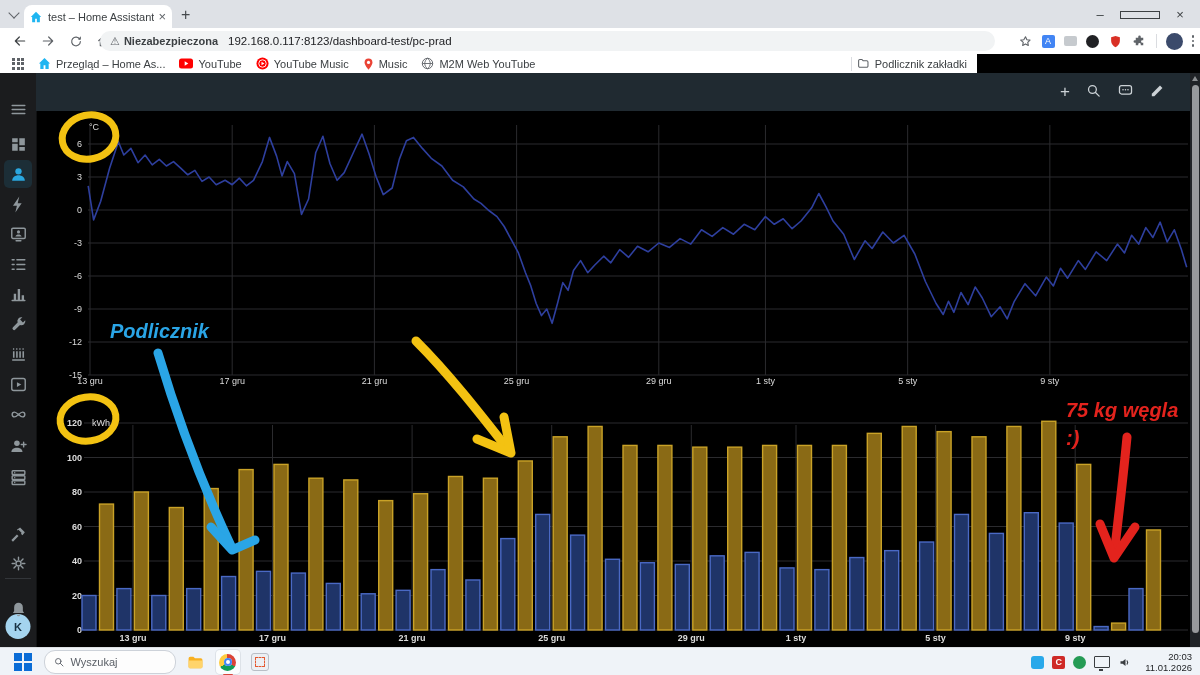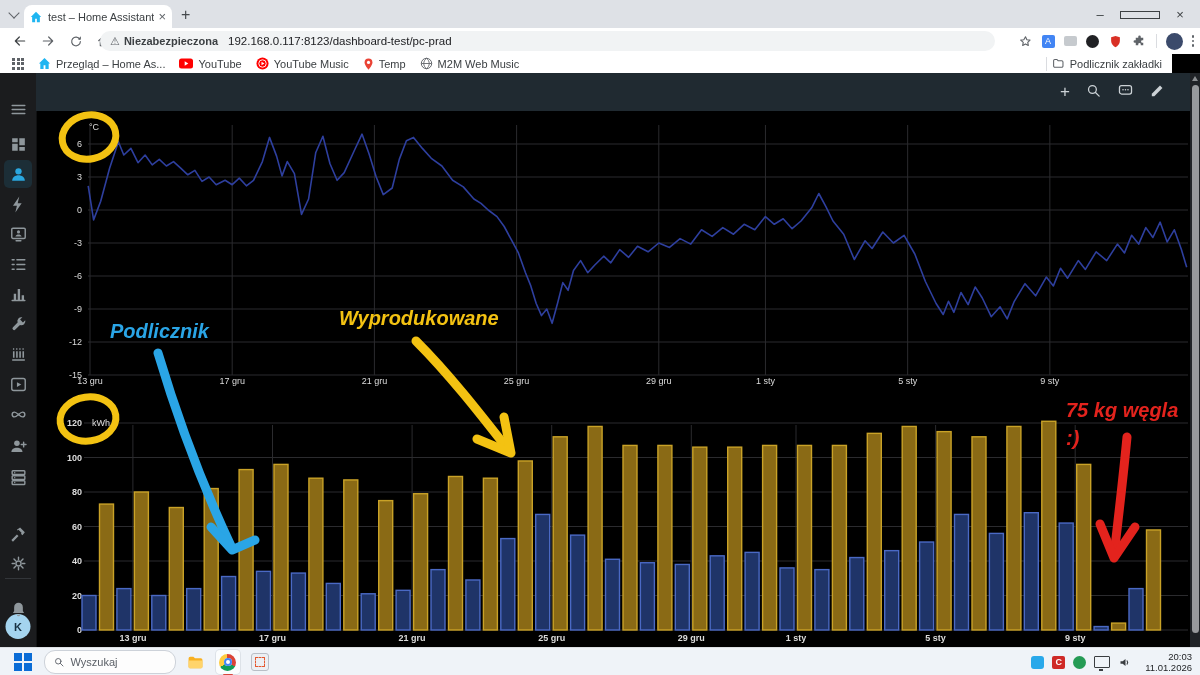--- a/index.html
+++ b/index.html
@@ -30,21 +30,21 @@
   .tbicons .ic{width:15px;height:15px;color:#5f6368;}
   .sq-translate{width:13px;height:13px;background:#4285f4;border-radius:2px;color:#fff;font-size:9px;text-align:center;line-height:13px;}
   .sq-gray{width:13px;height:10px;background:#c6cace;border-radius:2px;}
   .dot-dark{width:13px;height:13px;background:#202124;border-radius:50%;}
   .avatar-browser{width:17px;height:17px;background:#3b4a6b;border-radius:50%;}
   .vdots{display:flex;flex-direction:column;gap:2px;}
   .vdots i{width:2.5px;height:2.5px;background:#5f6368;border-radius:50%;}
   .vsep{width:1px;height:14px;background:#dadce0;}
 
   
-  #bookmarks{position:absolute;top:54px;left:0;width:1172px;height:19px;background:#fff;border-bottom:1px solid #e8eaed;display:flex;align-items:center;font-size:11px;color:#3c4043;}
+  #bookmarks{position:absolute;top:54px;left:0;width:977px;height:19px;background:#fff;border-bottom:1px solid #e8eaed;display:flex;align-items:center;font-size:11px;color:#3c4043;}
   .bm{display:flex;align-items:center;gap:5px;margin-left:14px;white-space:nowrap;}
   .appgrid{display:grid;grid-template-columns:3px 3px 3px;grid-gap:1.5px;margin-left:12px;}
   .appgrid i{width:3px;height:3px;background:#5f6368;}
   #allbm{position:absolute;right:10px;display:flex;align-items:center;gap:5px;}
 
   
   #ha{position:absolute;top:73px;left:0;width:1200px;height:574px;background:#000;}
   #ha-header{position:absolute;left:36px;top:0;width:1154px;height:38px;background:#202a31;}
   #ha-tabs{position:absolute;left:17px;top:0;height:38px;display:flex;align-items:stretch;gap:24px;}
   .ha-tab{display:flex;align-items:center;color:#ccd2d6;font-size:11px;font-weight:bold;letter-spacing:.2px;white-space:nowrap;box-sizing:border-box;padding-top:2px;}
@@ -185,28 +185,28 @@
             <circle cx="7" cy="7" r="4" fill="none" stroke="#fff" stroke-width="1"></circle>
             <path d="M5.9 5.2l3.2 1.8-3.2 1.8z" fill="#fff"></path>
           </svg>
           <span>YouTube Music</span>
         </div>
         <div class="bm">
           <svg width="11" height="14" viewBox="0 0 14 16">
             <path d="M7 1a5 5 0 0 1 5 5c0 3.8-5 9-5 9S2 9.8 2 6a5 5 0 0 1 5-5z" fill="#ea4335"></path>
             <circle cx="7" cy="6" r="2" fill="#fff"></circle>
           </svg>
-          <span>Temp</span>
+          <span>Music</span>
         </div>
         <div class="bm">
           <svg width="13" height="13" viewBox="0 0 16 16">
             <circle cx="8" cy="8" r="6.4" fill="none" stroke="#5f6368" stroke-width="1.2"></circle>
             <path d="M1.6 8h12.8M8 1.6c-4.5 3.5-4.5 9.3 0 12.8 4.5-3.5 4.5-9.3 0-12.8z" fill="none" stroke="#5f6368" stroke-width="1.1"></path>
           </svg>
-          <span>M2M Web Music</span>
+          <span>M2M Web YouTube</span>
         </div>
       </div>
     <div id="allbm">
       <div class="vsep"></div>
       <svg width="13" height="13" viewBox="0 0 16 16">
           <path fill="none" stroke="#5f6368" stroke-width="1.3" d="M2 4.5A1.5 1.5 0 0 1 3.5 3H6l1.5 1.5H12A1.5 1.5 0 0 1 13.5 6v5A1.5 1.5 0 0 1 12 12.5H3.5A1.5 1.5 0 0 1 2 11z"></path>
         </svg>
       <span>Podlicznik zakładki</span>
     </div>
   </div>
@@ -468,21 +468,20 @@
       <path d="M158 353 C175 410 200 480 231 546" fill="none" stroke="#2aa5e6" stroke-width="9" stroke-linecap="round"></path>
       <path d="M232 550 L211 527 M232 550 L255 540" fill="none" stroke="#2aa5e6" stroke-width="9" stroke-linecap="round"></path>
       <path d="M416 341 C450 375 481 415 510 452" fill="none" stroke="#f3c212" stroke-width="9" stroke-linecap="round"></path>
       <path d="M511 453 L477 439 M511 453 L504 417" fill="none" stroke="#f3c212" stroke-width="9" stroke-linecap="round"></path>
       <path d="M1127 437 C1123 480 1118 520 1114 556" fill="none" stroke="#e3231d" stroke-width="9" stroke-linecap="round"></path>
       <path d="M1114 558 L1100 524 M1114 558 L1135 527" fill="none" stroke="#e3231d" stroke-width="9" stroke-linecap="round"></path>
     </svg>
 
   <div class="anno" id="an-pod" style="left: 110px; top: 317px; color: rgb(42, 165, 230);">Podlicznik</div>
   <div class="anno" id="an-prod" style="left: 339px; top: 304px; color: rgb(243, 194, 18);">
-    <div>Wyprodukowane</div>
   </div>
   <div class="anno" id="an-coal" style="left: 1066px; top: 396px; color: rgb(227, 35, 29);">
     <div>75 kg węgla</div>
     <div>:)</div>
   </div>
 
   <div id="taskbar">
     <div class="winlogo">
         <i></i>
         <i></i>

